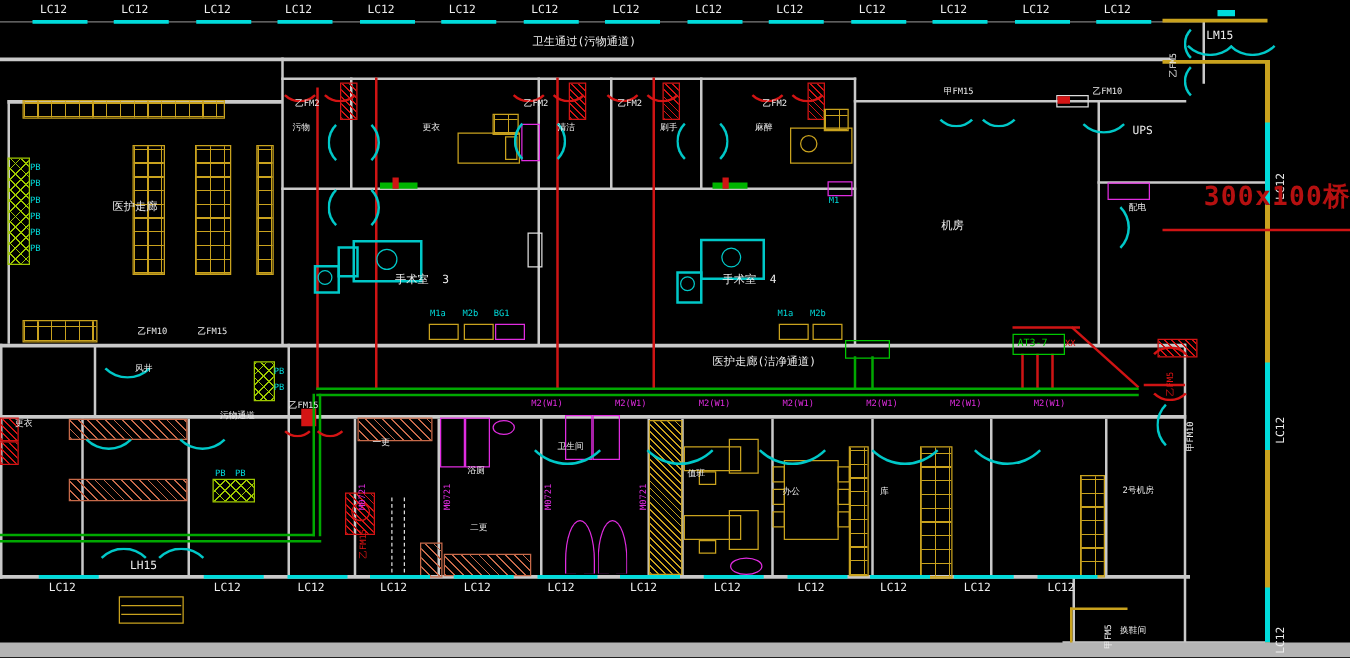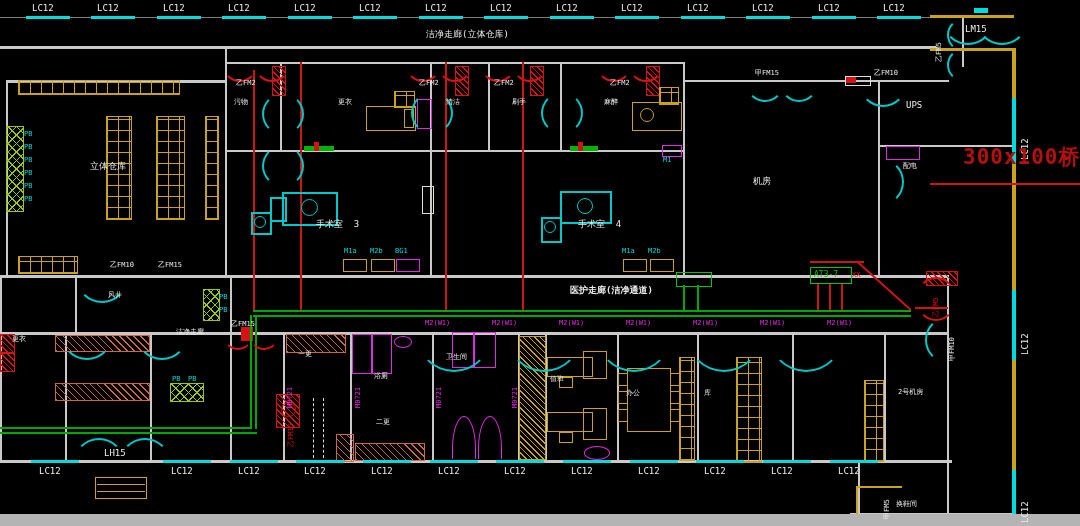--- a/index.html
+++ b/index.html
@@ -297,50 +297,50 @@
       <i class="geo b-cyan" style="left: 763px; top: 460px; width: 48px; height: 3px;"></i>
       <div class="anno aw" style="left: 838px; top: 467px;">LC12</div>
       <i class="geo b-cyan" style="left: 830px; top: 460px; width: 48px; height: 3px;"></i>
       <div class="anno aw" style="left: 104px; top: 449px;">LH15</div>
       <div class="anno aw" style="left: 965px; top: 25px;">LM15</div>
       <div class="anno aw vert" style="left: 1021px; top: 160px;">LC12</div>
       <div class="anno aw vert" style="left: 1021px; top: 355px;">LC12</div>
       <div class="anno aw vert" style="left: 1021px; top: 523px;">LC12</div>
       <div class="anno asm vert" style="left: 936px; top: 62px;">乙FM5</div>
       <div class="anno big" style="left: 963px; top: 147px;">300x100桥架</div>
-      <div class="anno aw" style="left: 426px; top: 30px;">洁净走廊(立体仓库)</div>
-      <div class="anno aw" style="left: 570px; top: 286px; font-weight: bold;">医护走廊(洁净通道)</div>
+      <div class="anno aw" style="left: 426px; top: 30px;">卫生通过(污物通道)</div>
+      <div class="anno aw" style="left: 570px; top: 286px;">医护走廊(洁净通道)</div>
       <div class="anno ag" style="left: 814px; top: 271px;">AT3-7</div>
       <div class="anno asr" style="left: 852px; top: 272px;">XX</div>
       <div class="anno asm" style="left: 755px; top: 70px;">甲FM15</div>
       <div class="anno asm" style="left: 874px; top: 70px;">乙FM10</div>
       <div class="anno asm" style="left: 110px; top: 262px;">乙FM10</div>
       <div class="anno asm" style="left: 158px; top: 262px;">乙FM15</div>
       <div class="anno asm" style="left: 236px; top: 80px;">乙FM2</div>
       <div class="anno asm" style="left: 419px; top: 80px;">乙FM2</div>
       <div class="anno asm" style="left: 494px; top: 80px;">乙FM2</div>
       <div class="anno asm" style="left: 610px; top: 80px;">乙FM2</div>
       <div class="anno asm" style="left: 231px; top: 321px;">乙FM15</div>
       <div class="anno asr vert" style="left: 288px; top: 447px;">乙FM15</div>
       <div class="anno asr vert" style="left: 933px; top: 317px;">乙FM5</div>
       <div class="anno asm vert" style="left: 949px; top: 361px;">甲FM10</div>
       <div class="anno asm vert" style="left: 884px; top: 519px;">甲FM5</div>
-      <div class="anno aw" style="left: 90px; top: 162px;">立体仓库</div>
+      <div class="anno aw" style="left: 90px; top: 162px;">医护走廊</div>
       <div class="anno asm" style="left: 234px; top: 99px;">污物</div>
       <div class="anno asm" style="left: 338px; top: 99px;">更衣</div>
       <div class="anno asm" style="left: 446px; top: 99px;">清洁</div>
-      <div class="anno asm" style="left: 512px; top: 99px;">刷手</div>
+      <div class="anno asm" style="left: 528px; top: 99px;">刷手</div>
       <div class="anno asm" style="left: 604px; top: 99px;">麻醉</div>
       <div class="anno aw" style="left: 316px; top: 220px;">手术室  3</div>
       <div class="anno aw" style="left: 578px; top: 220px;">手术室  4</div>
       <div class="anno aw" style="left: 753px; top: 177px;">机房</div>
       <div class="anno aw" style="left: 906px; top: 101px;">UPS</div>
       <div class="anno asm" style="left: 903px; top: 163px;">配电</div>
       <div class="anno asm" style="left: 108px; top: 292px;">风井</div>
-      <div class="anno asm" style="left: 176px; top: 329px;">洁净走廊</div>
+      <div class="anno asm" style="left: 176px; top: 329px;">污物通道</div>
       <div class="anno asm" style="left: 12px; top: 336px;">更衣</div>
       <div class="anno asm" style="left: 298px; top: 351px;">一更</div>
       <div class="anno asm" style="left: 374px; top: 373px;">浴厕</div>
       <div class="anno asm" style="left: 376px; top: 419px;">二更</div>
       <div class="anno asm" style="left: 446px; top: 354px;">卫生间</div>
       <div class="anno asm" style="left: 550px; top: 376px;">值班</div>
       <div class="anno asm" style="left: 626px; top: 390px;">办公</div>
       <div class="anno asm" style="left: 704px; top: 390px;">库</div>
       <div class="anno asm" style="left: 898px; top: 389px;">2号机房</div>
       <div class="anno asm" style="left: 896px; top: 501px;">换鞋间</div>

